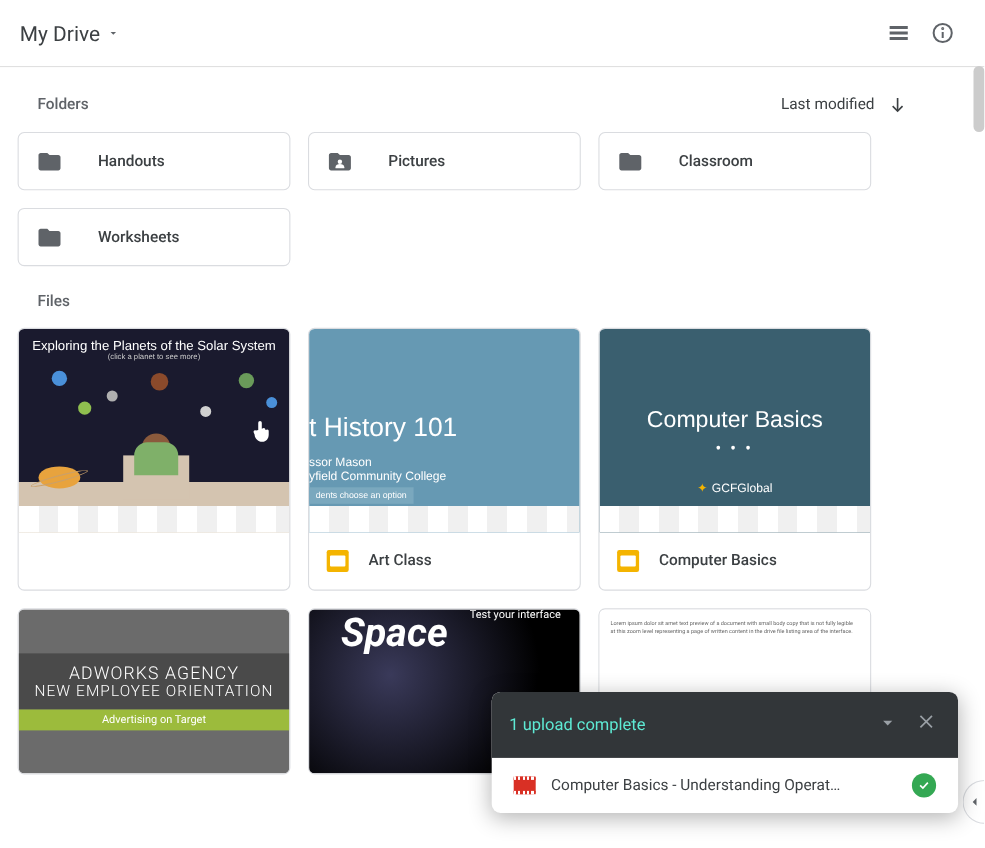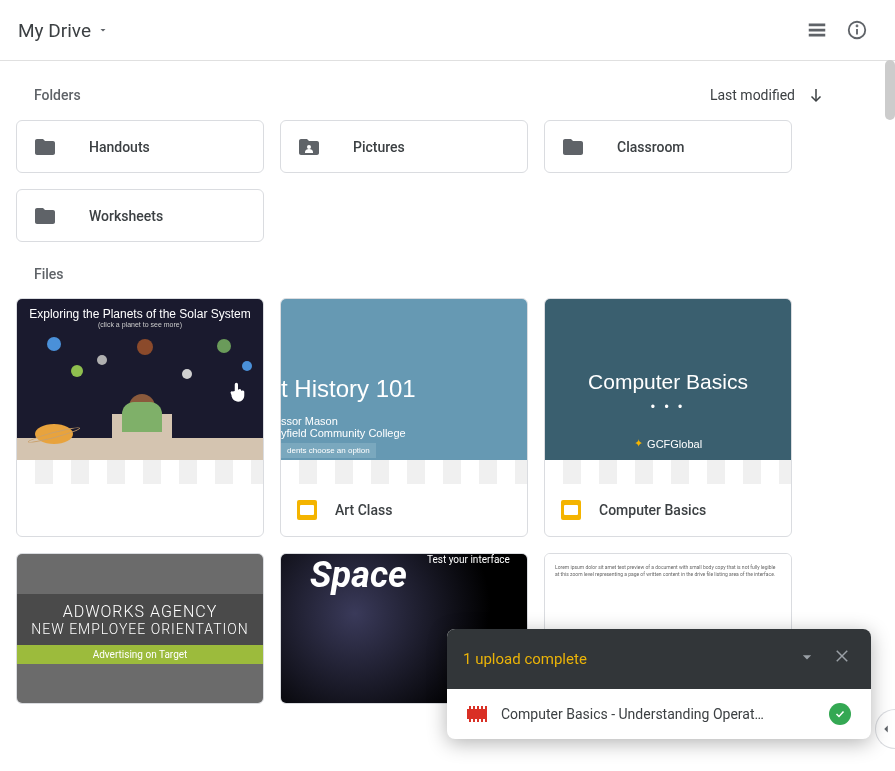--- a/index.html
+++ b/index.html
@@ -197,21 +197,21 @@
     bottom: 32px;
     right: 24px;
     width: 424px;
     background: #fff;
     border-radius: 8px;
     box-shadow: 0 4px 20px rgba(0,0,0,0.3);
     overflow: hidden;
   }
   .toast-head {
     background: #323639;
-    color: #eab308;
+    color: #5eead4;
     padding: 14px 16px;
     display: flex;
     align-items: center;
     font-size: 15px;
   }
   .toast-head-actions { display:flex; gap:8px; }
   .toast-btn { color:#9aa0a6; cursor:pointer; padding:4px; }
   .toast-body {
     padding: 14px 20px;
     display: flex;

